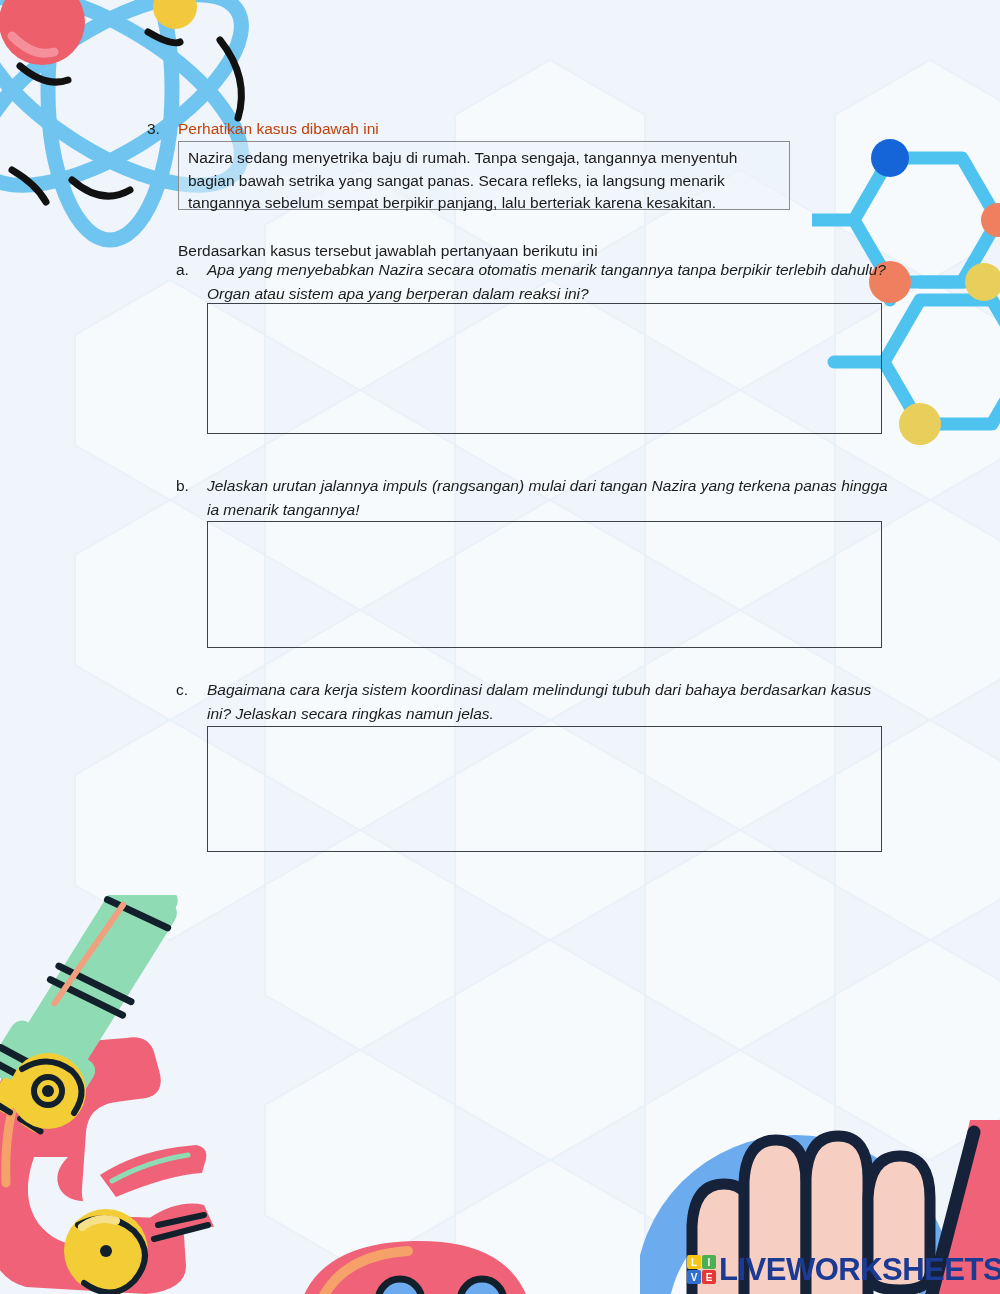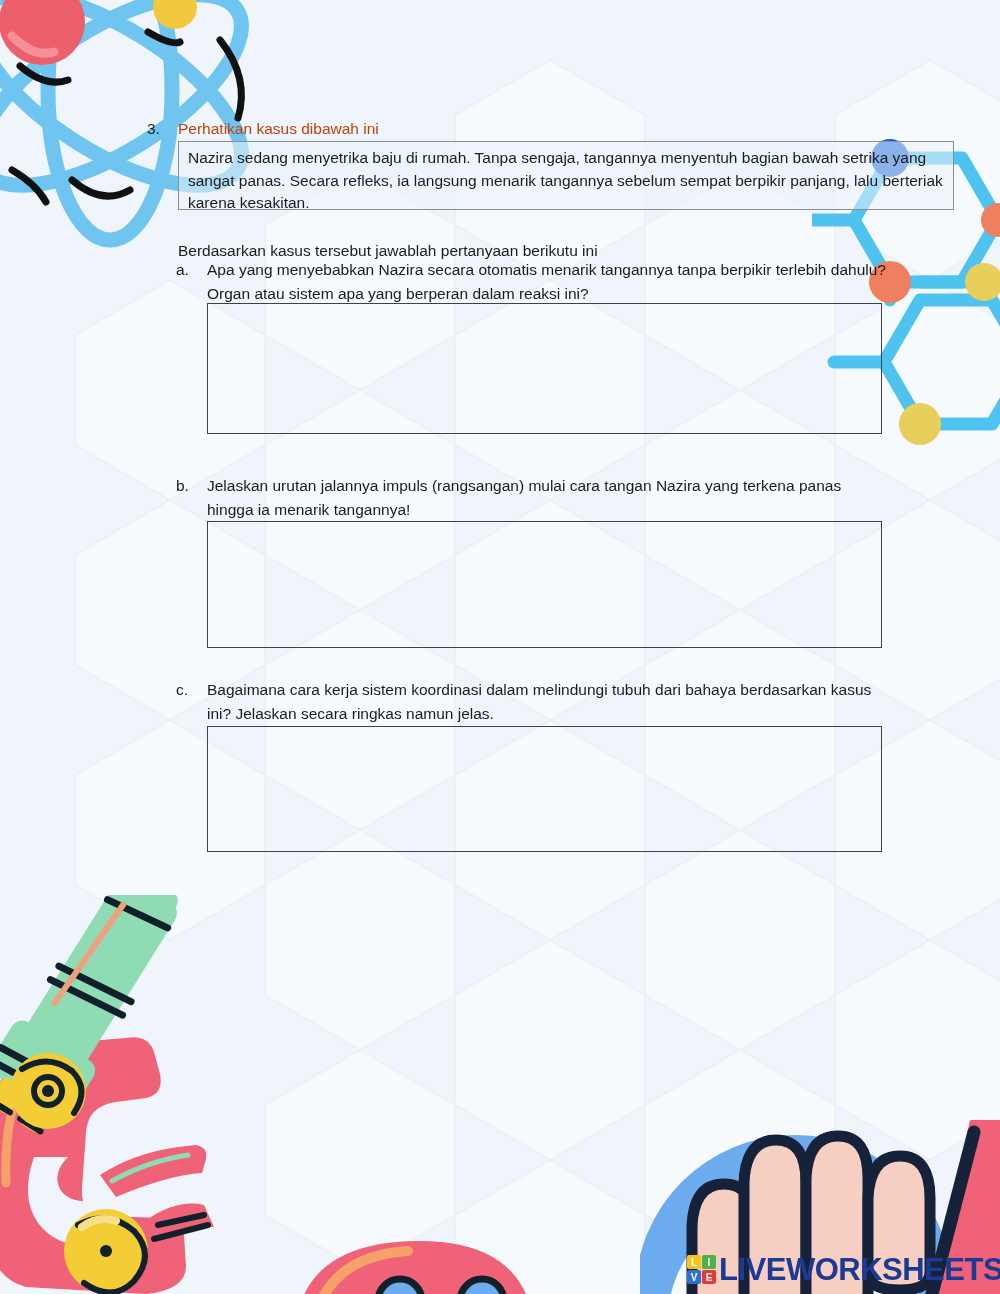--- a/index.html
+++ b/index.html
@@ -60,21 +60,21 @@
   .q-text {
     font-size: 15.5px;
     line-height: 21px;
     color: #c2410c;
   }
 
   .case-box {
     position: absolute;
     left: 178px;
     top: 141px;
-    width: 776px;
+    width: 612px;
     height: 69px;
     box-sizing: border-box;
     border: 1px solid #8d8d8d;
     background: rgba(236, 243, 251, 0.55);
     padding: 5px 9px 4px 9px;
     font-size: 15.5px;
     line-height: 22.5px;
     color: #1b1b1b;
   }
 
@@ -96,20 +96,21 @@
   .sub-letter {
     width: 31px;
     flex: 0 0 31px;
     font-size: 15.5px;
     line-height: 24px;
   }
   .sub-text {
     font-size: 15.5px;
     line-height: 24px;
     max-width: 682px;
+    font-style: italic;
   }
 
   .answer-box {
     position: absolute;
     left: 207px;
     box-sizing: border-box;
     border: 1.3px solid #3d4148;
     background: transparent;
     outline: none;
     resize: none;
@@ -344,21 +345,21 @@
   <div class="intro">Berdasarkan kasus tersebut jawablah pertanyaan berikutu ini</div>
 
   <div class="sub-q qa">
     <span class="sub-letter">a.</span>
     <span class="sub-text">Apa yang menyebabkan Nazira secara otomatis menarik tangannya tanpa berpikir terlebih dahulu? Organ atau sistem apa yang berperan dalam reaksi ini?</span>
   </div>
   <textarea class="answer-box box-a" placeholder="" style=""></textarea>
 
   <div class="sub-q qb">
     <span class="sub-letter">b.</span>
-    <span class="sub-text">Jelaskan urutan jalannya impuls (rangsangan) mulai cara tangan Nazira yang terkena panas hingga ia menarik tangannya!</span>
+    <span class="sub-text">Jelaskan urutan jalannya impuls (rangsangan) mulai dari tangan Nazira yang terkena panas hingga ia menarik tangannya!</span>
   </div>
   <textarea class="answer-box box-b" placeholder="" style=""></textarea>
 
   <div class="sub-q qc">
     <span class="sub-letter">c.</span>
     <span class="sub-text">Bagaimana cara kerja sistem koordinasi dalam melindungi tubuh dari bahaya berdasarkan kasus ini? Jelaskan secara ringkas namun jelas.</span>
   </div>
   <textarea class="answer-box box-c" placeholder="" style=""></textarea>
 </div>
 

